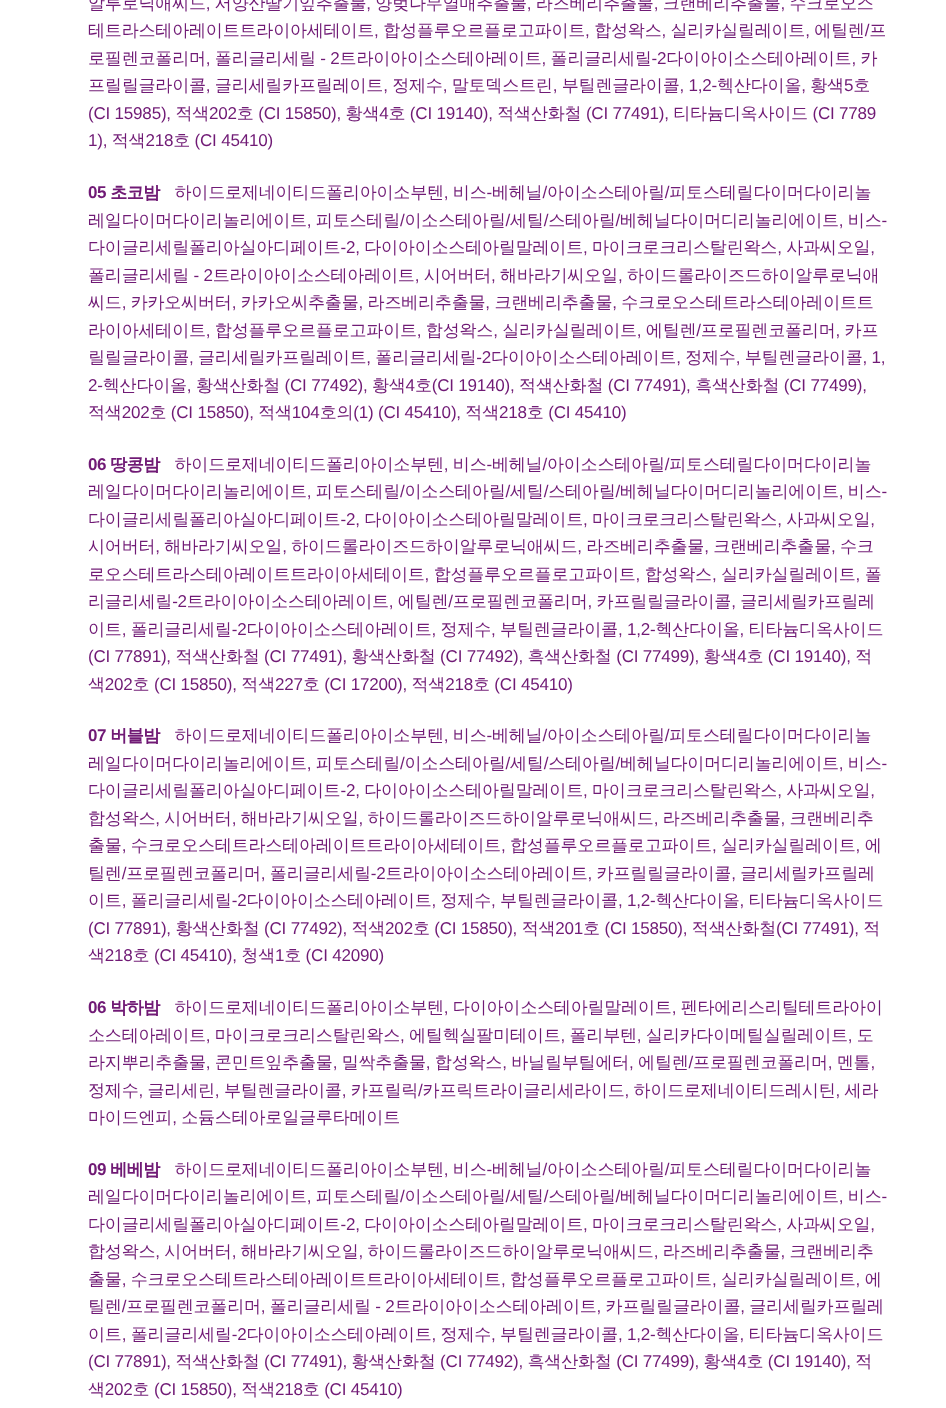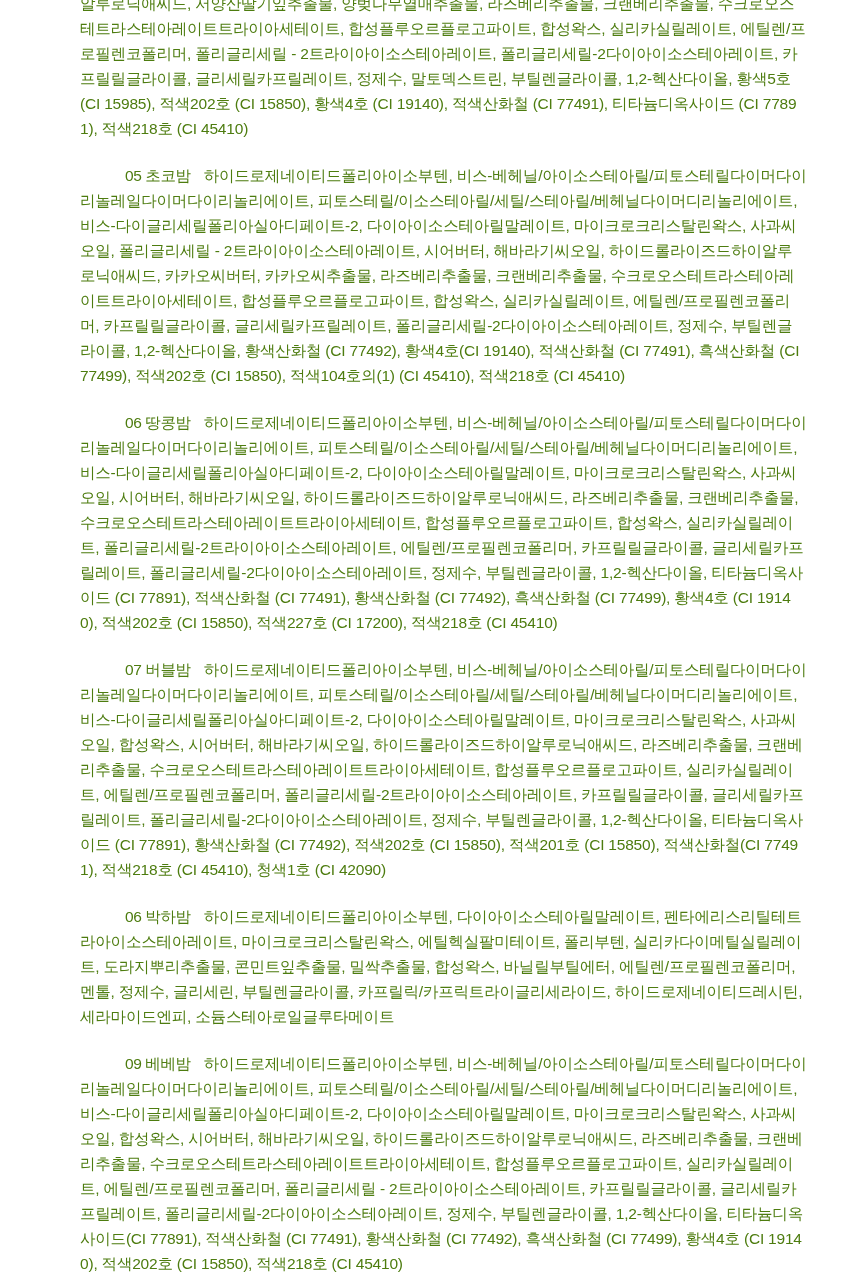--- a/index.html
+++ b/index.html
@@ -3,44 +3,43 @@
 <meta charset="utf-8">
 <style>
   * { margin: 0; padding: 0; box-sizing: border-box; }
   html, body { background: #ffffff; }
   .page {
     position: relative;
     width: 860px;
     height: 1280px;
     overflow: hidden;
     background: #ffffff;
-    color: #4d7c0f;
+    color: #701a75;
     font-family: "Liberation Sans", sans-serif;
   }
   .content {
     position: absolute;
     left: 80px;
     top: -9px;
     width: 727px;
   }
   .para {
     font-size: 15.5px;
     line-height: 25px;
     letter-spacing: -0.2px;
     word-break: break-all;
     text-align: left;
     margin-bottom: 22px;
     font-weight: 400;
   }
   .sec-label {
-    font-weight: 400;
+    font-weight: 700;
     letter-spacing: -0.4px;
     margin-right: 13px;
     white-space: nowrap;
-    margin-left: 45px;
   }
 </style>
 </head>
 <body>
 
 <div class="page">
   <div class="content">
 
     <p class="para">
       <span>알루로닉애씨드, 서양산딸기잎추출물, 양벚나무열매추출물, 라즈베리추출물, 크랜베리추출물, 수크로오스테트라스테아레이트트라이아세테이트, 합성플루오르플로고파이트, 합성왁스, 실리카실릴레이트, 에틸렌/프로필렌코폴리머, 폴리글리세릴 - 2트라이아이소스테아레이트, 폴리글리세릴-2다이아이소스테아레이트, 카프릴릴글라이콜, 글리세릴카프릴레이트, 정제수, 말토덱스트린, 부틸렌글라이콜, 1,2-헥산다이올, 황색5호 (CI 15985), 적색202호 (CI 15850), 황색4호 (CI 19140), 적색산화철 (CI 77491), 티타늄디옥사이드 (CI 77891), 적색218호 (CI 45410)</span>

